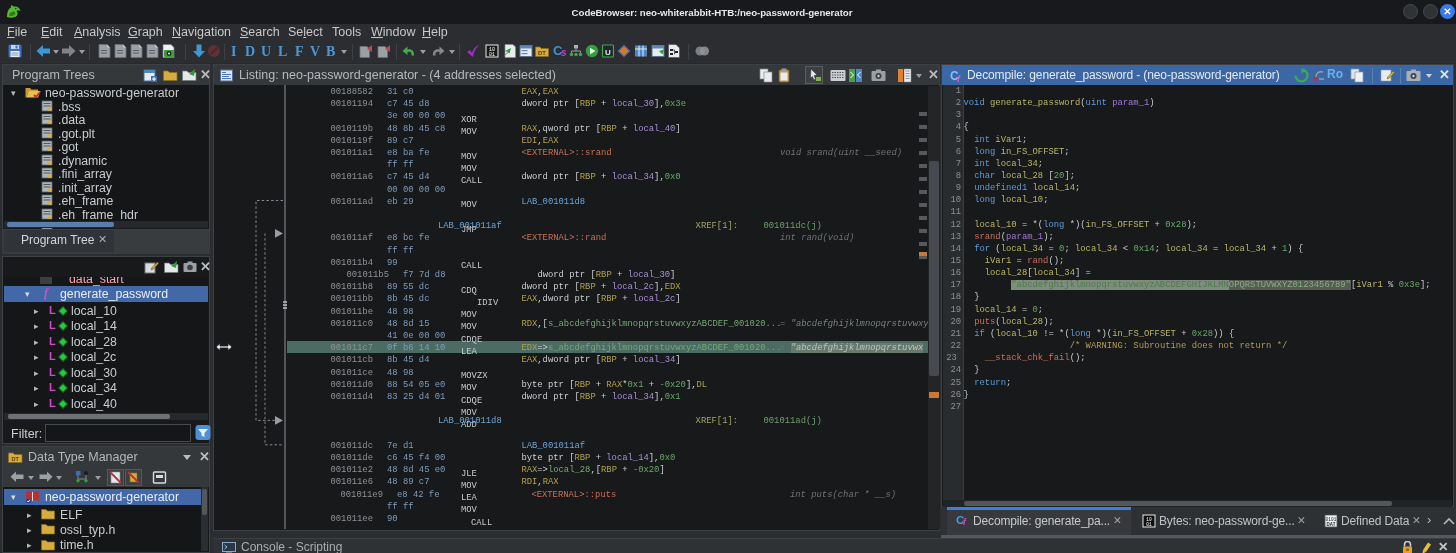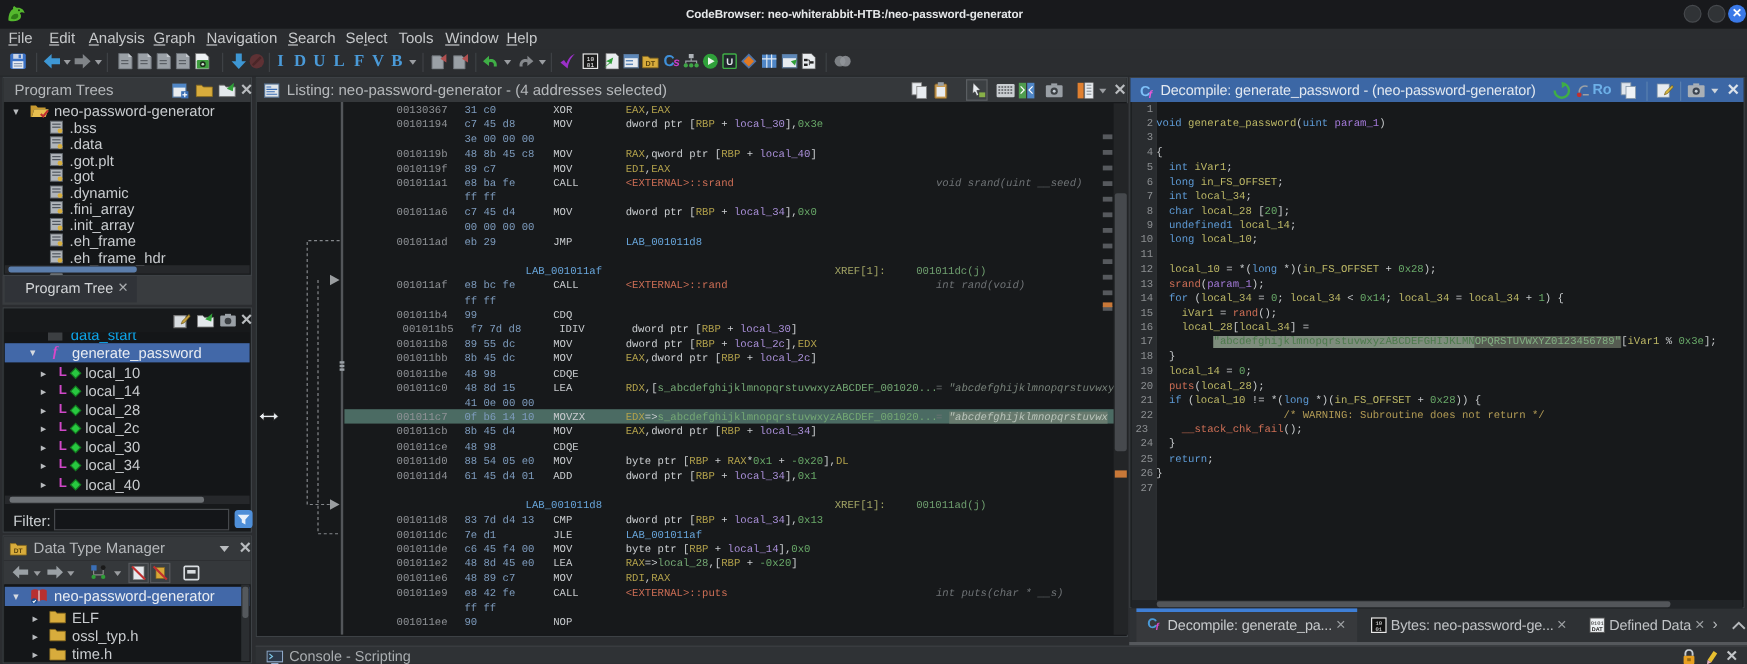--- a/index.html
+++ b/index.html
@@ -24,21 +24,21 @@
 .panel{position:absolute;background:#17191b;border:1px solid #3d4145;}
 .phead{position:absolute;left:0;top:0;right:0;height:20px;background:#35383b;color:#b5b8bb;
  font-size:12.5px;line-height:20px;}
 .phblue{background:#3c67a5;color:#e2e8f0;}
 .px{color:#b9bcbf;font-size:13px;font-weight:bold;}
 
 .trow{position:absolute;left:1px;right:1px;color:#c9cccf;font-size:12.3px;}
 .sel{background:#4268a8;color:#e8ecf2;}
 .chev{position:absolute;color:#b8bbbe;font-size:9px;}
 
-.a{color:#8f9296;} .b{color:#7e9cbe;} .m{color:#c7cacd;} .w{color:#cdd0d3;}
+.a{color:#8f9296;} .b{color:#7e9cbe;} .m{color:#c7cacd;margin-top:28px;} .w{color:#cdd0d3;}
 .r{color:#b2a14b;} .v{color:#a98fd8;} .c{color:#68a868;} .g{color:#74a874;}
 .x{color:#cd6e55;} .l{color:#68a5da;} .cm{color:#6f7376;font-style:italic;} .cg{color:#79837b;}
 .xr{color:#a3a565;} .xa{color:#6f9f6f;}
 .k{color:#5e9bd6;} .f{color:#bcb765;} .p{color:#a379d8;} .n{color:#68a868;}
 .q{color:#cd6e55;} .t{color:#c9ccce;} .warn{color:#b29b55;}
 .lnum{color:#8c8f92;}
 .fa{position:absolute;left:115.5px;} .fb{position:absolute;left:172px;}
 .fm{position:absolute;left:246px;} .fo{position:absolute;left:306.4px;}
 .fc{position:absolute;left:565px;} .flb{position:absolute;left:223px;}
 .fxr{position:absolute;left:480.6px;} .fxa{position:absolute;left:548.5px;}
@@ -327,21 +327,21 @@
         <path d="M13 1 L7 6 L12 8 Z" fill="#2f9e38"></path>
       </svg>
       <svg class="abs" style="left:180px;top:4px" width="14" height="12" viewBox="0 0 14 12">
         <rect x="0.5" y="2" width="13" height="9" rx="1" fill="#9aa0a6"></rect>
         <circle cx="7" cy="6.5" r="2.8" fill="#3c4044"></circle>
         <rect x="4.5" y="0.5" width="5" height="2" fill="#9aa0a6"></rect>
       </svg>
       <div class="abs px" style="left:197px;top:0px;line-height:20px">✕</div>
       <div class="abs" style="left:1px;top:20px;right:1px;height:140px;background:#141618"></div>
       <div class="abs" style="left:1px;top:20px;right:1px;height:9px;overflow:hidden">
-        <div class="trow" style="left:55px;top:-5px;color:#0ea5e9">data_start</div>
+        <div class="trow" style="left:65px;top:-5px;color:#fca5a5">data_start</div>
         <svg class="abs" style="left:36px;top:-3px" width="16" height="10">
           <rect x="0" y="0" width="12" height="10" fill="#3c3f42"></rect>
         </svg>
       </div>
       <div class="abs sel" style="left:1px;top:29px;right:1px;height:15.5px"></div>
       <div class="abs" style="left:22px;top:32px;color:#d6dae0;font-size:9px">▾</div>
       <div class="abs" style="left:41px;top:29px;color:#d848c8;font-size:12px;font-weight:bold;font-style:italic;font-family:'Liberation Serif',serif">f</div>
       <div class="abs" style="left:57px;top:30px;color:#e8ecf2;font-size:12.3px">generate_password</div>
       <div class="chev" style="left:31px;top:48.5px">▸</div>
       <div class="abs" style="left:46px;top:46.5px;color:#d048c8;font-size:11px;font-weight:bold">L</div>
@@ -505,52 +505,51 @@
         <div class="abs" style="left:67.5px;top:222px;width:4px;height:1.5px;background:#9aa0a6"></div>
         <div class="abs" style="left:72px;top:256.2px;width:655px;height:12.2px;background:#4b6b63"></div>
         <svg class="abs" style="left:0;top:0;width:120px;height:446px" viewBox="0 0 120 446">
           <g stroke="#85888c" stroke-width="1" fill="none" stroke-dasharray="2.5 2.2">
             <path d="M68 115.5 H41 V335.4 H60"></path>
             <path d="M50 148.4 V359.8 H68"></path>
           </g>
           <path d="M60 331 L68 335.4 L60 339.8 Z" fill="#9a9da0"></path>
           <path d="M60 144 L68 148.4 L60 152.8 Z" fill="#9a9da0"></path>
         </svg>
-        <div class="abs mn" style="left:0;top:0.9px;right:0;height:12.2px"><span class="fa a">00130367</span><span class="fb b">31 c0</span><span class="fm m">XOR</span><span class="fo mn"><span class="r">EAX</span><span class="w">,</span><span class="r">EAX</span></span></div>
+        <div class="abs mn" style="left:0;top:0.9px;right:0;height:12.2px"><span class="fa a">00188582</span><span class="fb b">31 c0</span><span class="fm m">XOR</span><span class="fo mn"><span class="r">EAX</span><span class="w">,</span><span class="r">EAX</span></span></div>
         <div class="abs mn" style="left:0;top:13.1px;right:0;height:12.2px"><span class="fa a">00101194</span><span class="fb b">c7 45 d8</span><span class="fm m">MOV</span><span class="fo mn"><span class="w">dword ptr [</span><span class="r">RBP</span><span class="w"> + </span><span class="v">local_30</span><span class="w">],</span><span class="c">0x3e</span></span></div>
         <div class="abs mn" style="left:0;top:25.3px;right:0;height:12.2px"><span class="fb b">3e 00 00 00</span></div>
         <div class="abs mn" style="left:0;top:37.5px;right:0;height:12.2px"><span class="fa a">0010119b</span><span class="fb b">48 8b 45 c8</span><span class="fm m">MOV</span><span class="fo mn"><span class="r">RAX</span><span class="w">,qword ptr [</span><span class="r">RBP</span><span class="w"> + </span><span class="v">local_40</span><span class="w">]</span></span></div>
         <div class="abs mn" style="left:0;top:49.7px;right:0;height:12.2px"><span class="fa a">0010119f</span><span class="fb b">89 c7</span><span class="fm m">MOV</span><span class="fo mn"><span class="r">EDI</span><span class="w">,</span><span class="r">EAX</span></span></div>
         <div class="abs mn" style="left:0;top:61.9px;right:0;height:12.2px"><span class="fa a">001011a1</span><span class="fb b">e8 ba fe</span><span class="fm m">CALL</span><span class="fo mn"><span class="x">&lt;EXTERNAL&gt;::srand</span></span><span class="fc cm">void srand(uint __seed)</span></div>
         <div class="abs mn" style="left:0;top:74.1px;right:0;height:12.2px"><span class="fb b">ff ff</span></div>
         <div class="abs mn" style="left:0;top:86.3px;right:0;height:12.2px"><span class="fa a">001011a6</span><span class="fb b">c7 45 d4</span><span class="fm m">MOV</span><span class="fo mn"><span class="w">dword ptr [</span><span class="r">RBP</span><span class="w"> + </span><span class="v">local_34</span><span class="w">],</span><span class="c">0x0</span></span></div>
         <div class="abs mn" style="left:0;top:98.5px;right:0;height:12.2px"><span class="fb b">00 00 00 00</span></div>
         <div class="abs mn" style="left:0;top:110.7px;right:0;height:12.2px"><span class="fa a">001011ad</span><span class="fb b">eb 29</span><span class="fm m">JMP</span><span class="fo mn"><span class="l">LAB_001011d8</span></span></div>
         <div class="abs mn" style="left:0;top:135.1px;right:0;height:12.2px"><span class="flb l">LAB_001011af</span><span class="fxr xr">XREF[1]:</span><span class="fxa xa">001011dc(j)</span></div>
         <div class="abs mn" style="left:0;top:147.3px;right:0;height:12.2px"><span class="fa a">001011af</span><span class="fb b">e8 bc fe</span><span class="fm m">CALL</span><span class="fo mn"><span class="x">&lt;EXTERNAL&gt;::rand</span></span><span class="fc cm">int rand(void)</span></div>
         <div class="abs mn" style="left:0;top:159.5px;right:0;height:12.2px"><span class="fb b">ff ff</span></div>
         <div class="abs mn" style="left:0;top:171.7px;right:0;height:12.2px"><span class="fa a">001011b4</span><span class="fb b">99</span><span class="fm m">CDQ</span></div>
-        <div class="abs mn" style="left:5px;top:183.9px;right:0;height:12.2px"><span class="fa a">001011b5</span><span class="fb b">f7 7d d8</span><span class="fm m">IDIV</span><span class="fo mn"><span class="w">dword ptr [</span><span class="r">RBP</span><span class="w"> + </span><span class="v">local_30</span><span class="w">]</span></span></div>
+        <div class="abs mn" style="left:16px;top:183.9px;right:0;height:12.2px"><span class="fa a">001011b5</span><span class="fb b">f7 7d d8</span><span class="fm m">IDIV</span><span class="fo mn"><span class="w">dword ptr [</span><span class="r">RBP</span><span class="w"> + </span><span class="v">local_30</span><span class="w">]</span></span></div>
         <div class="abs mn" style="left:0;top:196.1px;right:0;height:12.2px"><span class="fa a">001011b8</span><span class="fb b">89 55 dc</span><span class="fm m">MOV</span><span class="fo mn"><span class="w">dword ptr [</span><span class="r">RBP</span><span class="w"> + </span><span class="v">local_2c</span><span class="w">],</span><span class="r">EDX</span></span></div>
         <div class="abs mn" style="left:0;top:208.3px;right:0;height:12.2px"><span class="fa a">001011bb</span><span class="fb b">8b 45 dc</span><span class="fm m">MOV</span><span class="fo mn"><span class="r">EAX</span><span class="w">,dword ptr [</span><span class="r">RBP</span><span class="w"> + </span><span class="v">local_2c</span><span class="w">]</span></span></div>
         <div class="abs mn" style="left:0;top:220.5px;right:0;height:12.2px"><span class="fa a">001011be</span><span class="fb b">48 98</span><span class="fm m">CDQE</span></div>
         <div class="abs mn" style="left:0;top:232.7px;right:0;height:12.2px"><span class="fa a">001011c0</span><span class="fb b">48 8d 15</span><span class="fm m">LEA</span><span class="fo mn"><span class="r">RDX</span><span class="w">,[</span><span class="g">s_abcdefghijklmnopqrstuvwxyzABCDEF_001020...</span></span><span class="fc cm">= <span class="cg">"abcdefghijklmnopqrstuvwxy</span></span></div>
         <div class="abs mn" style="left:0;top:244.9px;right:0;height:12.2px"><span class="fb b">41 0e 00 00</span></div>
         <div class="abs mn" style="left:0;top:257.1px;right:0;height:12.2px"><span class="fa a">001011c7</span><span class="fb b">0f b6 14 10</span><span class="fm m">MOVZX</span><span class="fo mn"><span class="r">EDX</span><span class="w">=&gt;</span><span class="g">s_abcdefghijklmnopqrstuvwxyzABCDEF_001020...</span></span><span class="fc cm">= <span style="background:#687a6e;color:#b9c4ba">"abcdefghijklmnopqrstuvwx</span></span></div>
         <div class="abs mn" style="left:0;top:269.3px;right:0;height:12.2px"><span class="fa a">001011cb</span><span class="fb b">8b 45 d4</span><span class="fm m">MOV</span><span class="fo mn"><span class="r">EAX</span><span class="w">,dword ptr [</span><span class="r">RBP</span><span class="w"> + </span><span class="v">local_34</span><span class="w">]</span></span></div>
         <div class="abs mn" style="left:0;top:281.5px;right:0;height:12.2px"><span class="fa a">001011ce</span><span class="fb b">48 98</span><span class="fm m">CDQE</span></div>
         <div class="abs mn" style="left:0;top:293.7px;right:0;height:12.2px"><span class="fa a">001011d0</span><span class="fb b">88 54 05 e0</span><span class="fm m">MOV</span><span class="fo mn"><span class="w">byte ptr [</span><span class="r">RBP</span><span class="w"> + </span><span class="r">RAX</span><span class="w">*</span><span class="c">0x1</span><span class="w"> + </span><span class="c">-0x20</span><span class="w">],</span><span class="r">DL</span></span></div>
-        <div class="abs mn" style="left:0;top:305.9px;right:0;height:12.2px"><span class="fa a">001011d4</span><span class="fb b">61 45 d4 01</span><span class="fm m">ADD</span><span class="fo mn"><span class="w">dword ptr [</span><span class="r">RBP</span><span class="w"> + </span><span class="v">local_34</span><span class="w">],</span><span class="c">0x1</span></span></div>
+        <div class="abs mn" style="left:0;top:305.9px;right:0;height:12.2px"><span class="fa a">001011d4</span><span class="fb b">83 25 d4 01</span><span class="fm m">ADD</span><span class="fo mn"><span class="w">dword ptr [</span><span class="r">RBP</span><span class="w"> + </span><span class="v">local_34</span><span class="w">],</span><span class="c">0x1</span></span></div>
         <div class="abs mn" style="left:0;top:330.3px;right:0;height:12.2px"><span class="flb l">LAB_001011d8</span><span class="fxr xr">XREF[1]:</span><span class="fxa xa">001011ad(j)</span></div>
-        <div class="abs mn" style="left:0;top:342.5px;right:0;height:12.2px"><span class="fa a">001011d8</span><span class="fb b">83 7d d4 13</span><span class="fm m">CMP</span><span class="fo mn"><span class="w">dword ptr [</span><span class="r">RBP</span><span class="w"> + </span><span class="v">local_34</span><span class="w">],</span><span class="c">0x13</span></span></div>
         <div class="abs mn" style="left:0;top:354.7px;right:0;height:12.2px"><span class="fa a">001011dc</span><span class="fb b">7e d1</span><span class="fm m">JLE</span><span class="fo mn"><span class="l">LAB_001011af</span></span></div>
         <div class="abs mn" style="left:0;top:366.9px;right:0;height:12.2px"><span class="fa a">001011de</span><span class="fb b">c6 45 f4 00</span><span class="fm m">MOV</span><span class="fo mn"><span class="w">byte ptr [</span><span class="r">RBP</span><span class="w"> + </span><span class="v">local_14</span><span class="w">],</span><span class="c">0x0</span></span></div>
         <div class="abs mn" style="left:0;top:379.1px;right:0;height:12.2px"><span class="fa a">001011e2</span><span class="fb b">48 8d 45 e0</span><span class="fm m">LEA</span><span class="fo mn"><span class="r">RAX</span><span class="w">=&gt;</span><span class="g">local_28</span><span class="w">,[</span><span class="r">RBP</span><span class="w"> + </span><span class="c">-0x20</span><span class="w">]</span></span></div>
         <div class="abs mn" style="left:0;top:391.3px;right:0;height:12.2px"><span class="fa a">001011e6</span><span class="fb b">48 89 c7</span><span class="fm m">MOV</span><span class="fo mn"><span class="r">RDI</span><span class="w">,</span><span class="r">RAX</span></span></div>
-        <div class="abs mn" style="left:0;top:403.5px;right:0;height:12.2px"><span class="fa a">001011e9</span><span class="fb b">e8 42 fe</span><span class="fm m">CALL</span><span class="fo mn"><span class="x">&lt;EXTERNAL&gt;::puts</span></span><span class="fc cm">int puts(char * __s)</span></div>
+        <div class="abs mn" style="left:10px;top:403.5px;right:0;height:12.2px"><span class="fa a">001011e9</span><span class="fb b">e8 42 fe</span><span class="fm m">CALL</span><span class="fo mn"><span class="x">&lt;EXTERNAL&gt;::puts</span></span><span class="fc cm">int puts(char * __s)</span></div>
         <div class="abs mn" style="left:0;top:415.7px;right:0;height:12.2px"><span class="fb b">ff ff</span></div>
         <div class="abs mn" style="left:0;top:427.9px;right:0;height:12.2px"><span class="fa a">001011ee</span><span class="fb b">90</span><span class="fm m">NOP</span></div>
       </div>
       <svg class="abs" style="left:1px;top:276px" width="18" height="12" viewBox="0 0 18 12">
         <path d="M1 6 L5 2.5 V5 H13 V2.5 L17 6 L13 9.5 V7 H5 V9.5 Z" fill="#e8ecf0" stroke="#222" stroke-width="0.8"></path>
       </svg>
       <div class="abs" style="left:705px;top:47px;width:8px;height:4px;background:#56595d"></div>
       <div class="abs" style="left:705px;top:60px;width:8px;height:4px;background:#56595d"></div>
       <div class="abs" style="left:705px;top:73px;width:8px;height:4px;background:#56595d"></div>
       <div class="abs" style="left:705px;top:86px;width:8px;height:4px;background:#56595d"></div>

